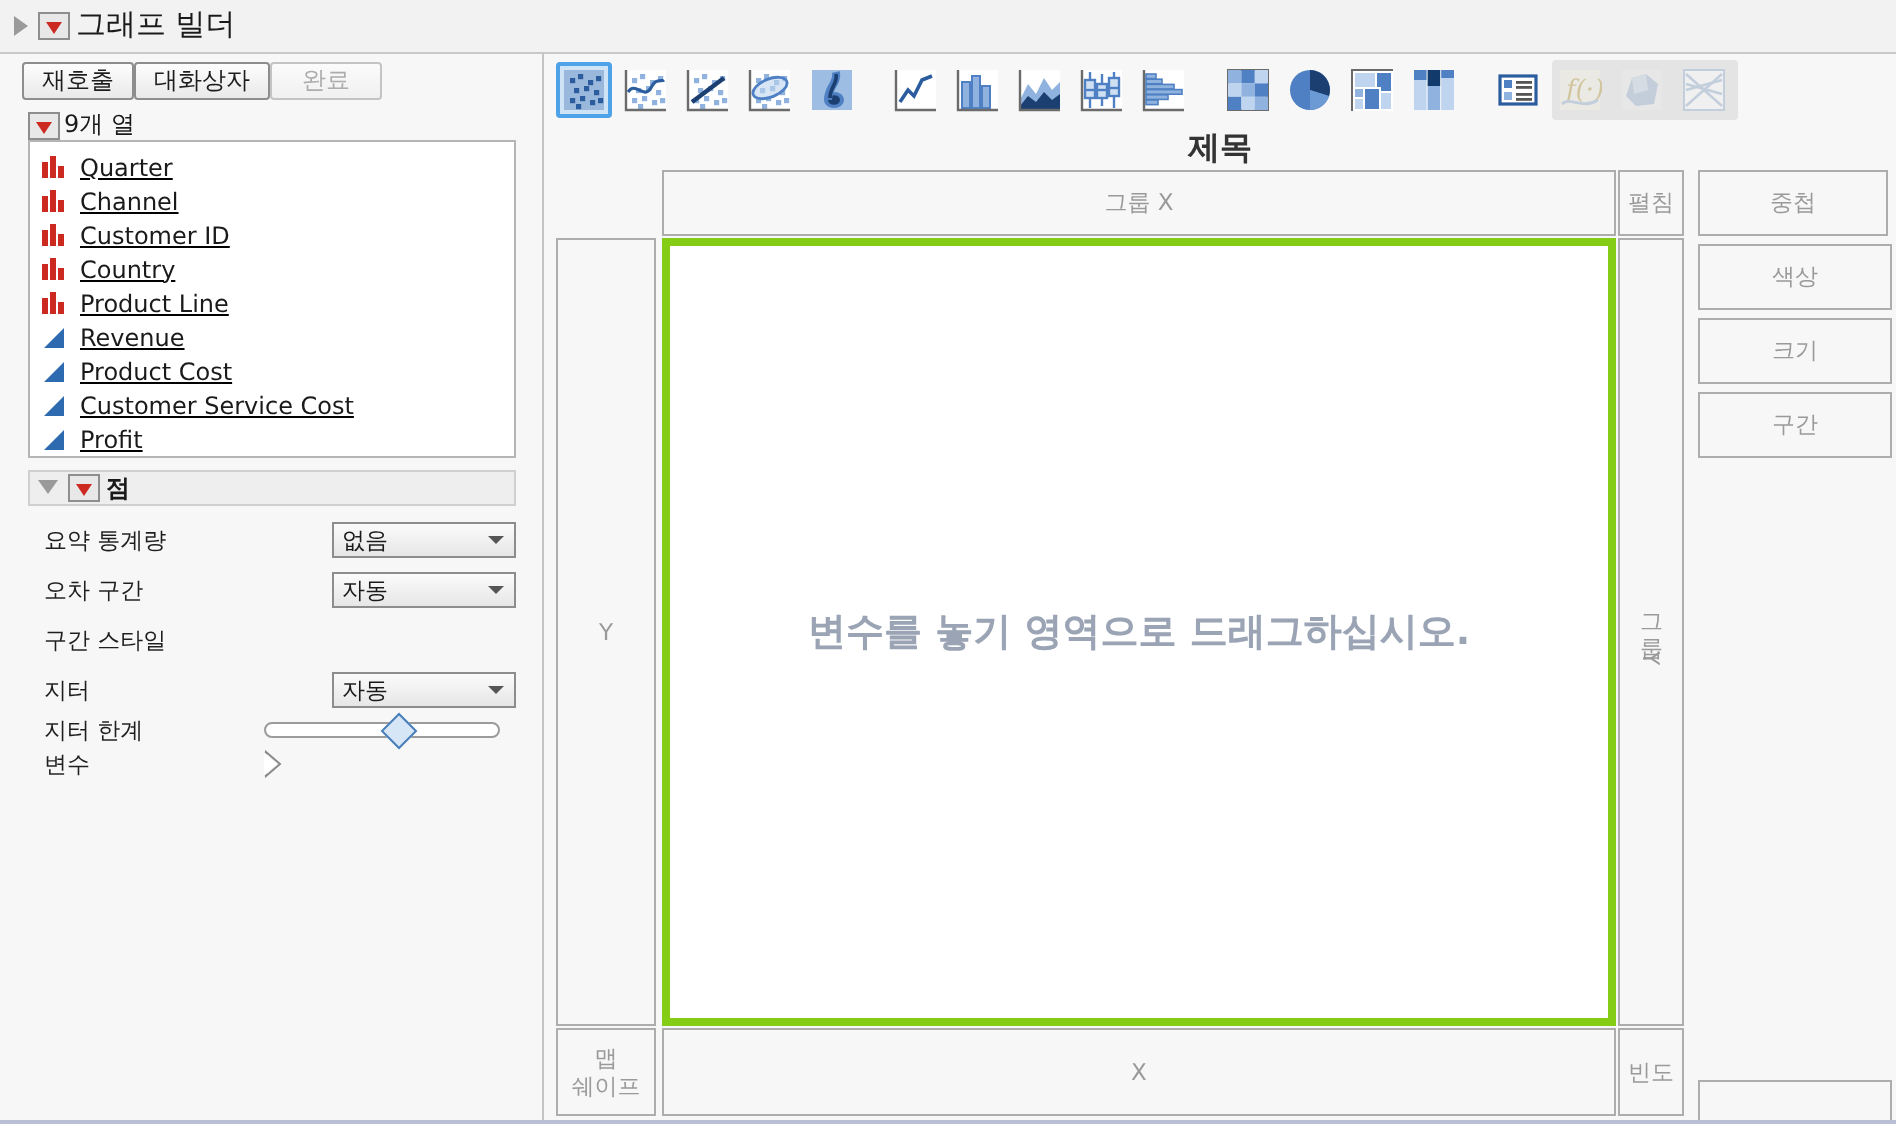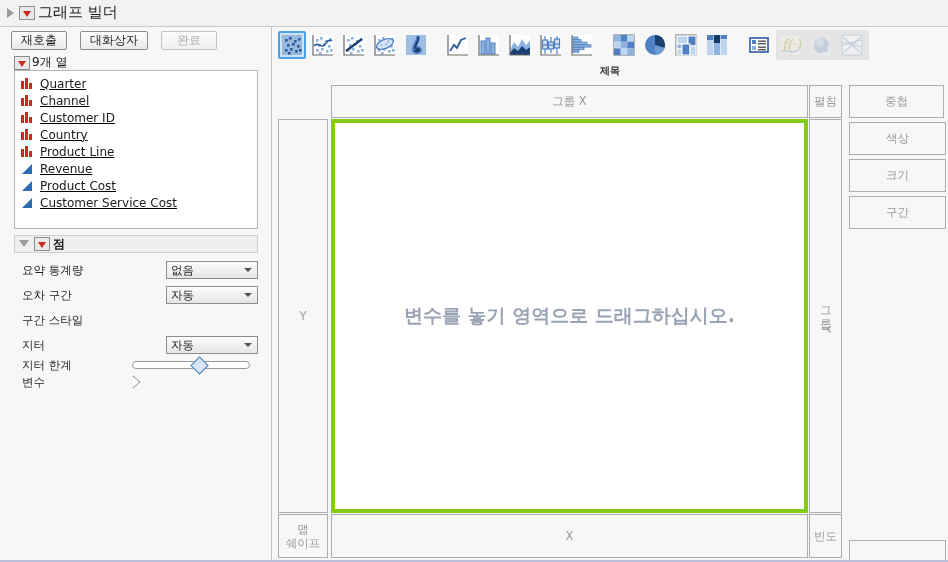--- a/index.html
+++ b/index.html
@@ -75,21 +75,21 @@
     color: #1a1a1a;
     line-height: 1;
     padding-bottom: 1px;
   }
 
   
   .cmdbar {
     position: absolute;
     left: 11px; top: 31px;
     display: flex;
-    gap: 13px;
+    gap: 0;
   }
   .cmdbtn {
     height: 19px;
     min-width: 56px;
     padding: 0 9px;
     background: linear-gradient(#fdfdfd, #e9e9e9);
     border: 1px solid #8d8d8d;
     border-radius: 2px;
     font-size: 12px;
     color: #1d1d1d;
@@ -284,21 +284,21 @@
     padding: 1px 0;
   }
   .tgroup-dim .tbtn { opacity: 0.45; }
 
   
   .gtitle {
     position: absolute;
     left: 278px; top: 64px;
     width: 664px;
     text-align: center;
-    font-size: 10px;
+    font-size: 16px;
     font-weight: bold;
     color: #333;
   }
   .dz {
     position: absolute;
     box-sizing: border-box;
     background: #f7f7f7;
     border: 1px solid #adadad;
     display: flex;
     align-items: center;
@@ -404,20 +404,26 @@
         <span class="ico-cont"><svg width="13" height="12" viewBox="0 0 13 12">
             <path d="M1 11 L11 11 L11 1 Z" fill="#2e6ab0"></path>
           </svg></span>
         <span class="ilabel">Product Cost</span>
       </div>
       <div class="colrow">
         <span class="ico-cont"><svg width="13" height="12" viewBox="0 0 13 12">
             <path d="M1 11 L11 11 L11 1 Z" fill="#2e6ab0"></path>
           </svg></span>
         <span class="ilabel">Customer Service Cost</span>
+      </div>
+      <div class="colrow">
+        <span class="ico-cont"><svg width="13" height="12" viewBox="0 0 13 12">
+            <path d="M1 11 L11 11 L11 1 Z" fill="#2e6ab0"></path>
+          </svg></span>
+        <span class="ilabel">Profit</span>
       </div>
     </div>
 
   <div class="panelhdr">
     <span class="disclosure open"></span>
     <span class="redtri"></span>
     <span class="ptext">점</span>
   </div>
 
   <div class="proprow" style="top:261px;">

